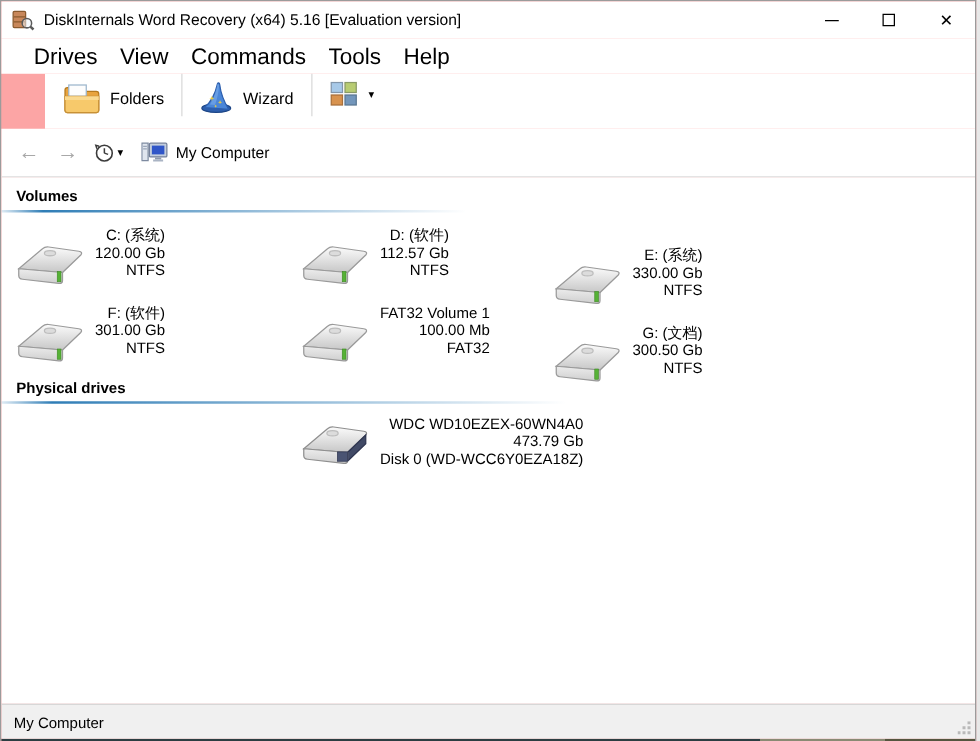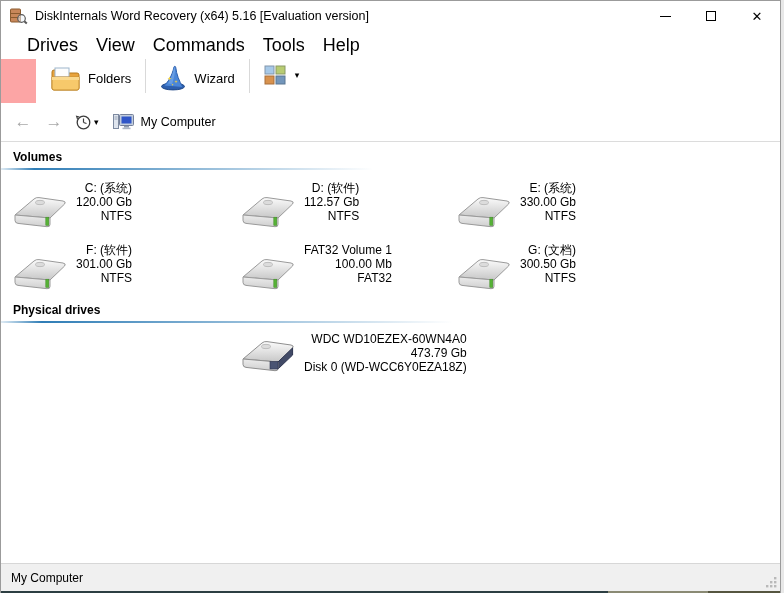--- a/index.html
+++ b/index.html
@@ -39,21 +39,21 @@
   .content{ flex:1 1 auto; position:relative; background:#fff; overflow:hidden; }
   .section-header{ font-size:12px; font-weight:bold; margin:8px 0 0 12px; }
   .section-line{ height:2px; margin-top:4px;
     background:linear-gradient(to right, rgba(47,125,182,.15), #2f7db6 9%, rgba(47,125,182,.45) 60%, rgba(47,125,182,0) 100%); }
   #volumes-line{ width:372px; }
   #physical-line{ width:452px; }
   .grid{ position:relative;text-align:right; }
   #volumes-grid{ height:125px; }
   #physical-grid{ height:80px; }
   .drive-item{ position:absolute; display:flex; align-items:flex-start; }
-  .col0{ left:12px; } .col1{ left:240px; } .col2{ left:456px; }
+  .col0{ left:12px; } .col1{ left:240px; } .col2{ left:442px;margin-top:16px; }
   .vrow0{ top:10px; } .vrow1{ top:72px; } .prow{ top:8px; }
   .drive-icon{ width:56px; flex:0 0 56px; margin-top:12px; }
   .phys .drive-icon{ margin-top:5px; }
   .drive-text{ margin-left:7px; display:flex; flex-direction:column; font-size:12px; line-height:14px; padding-top:1px; white-space:nowrap; }
 
   
   .statusbar{ flex:0 0 28px; background:#f0f0f0; border-top:1px solid #d7d7d7; display:flex;
               align-items:center; padding-left:10px; font-size:12px; position:relative; }
   .resize-grip{ position:absolute; right:3px; bottom:3px; }
 

